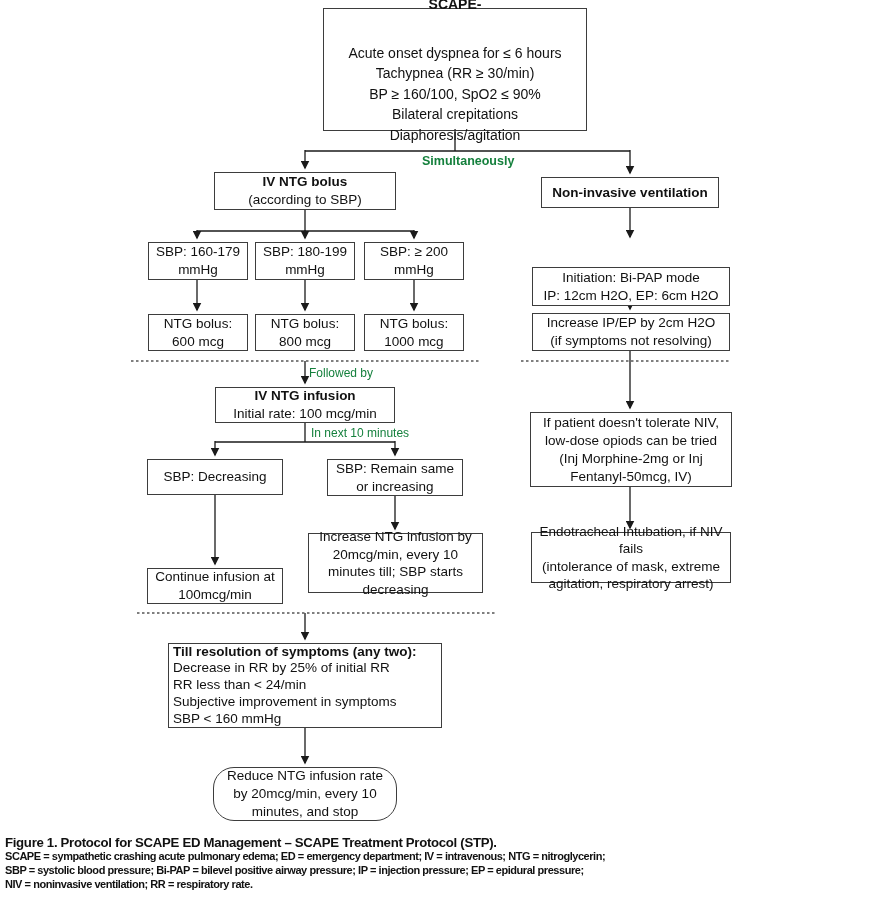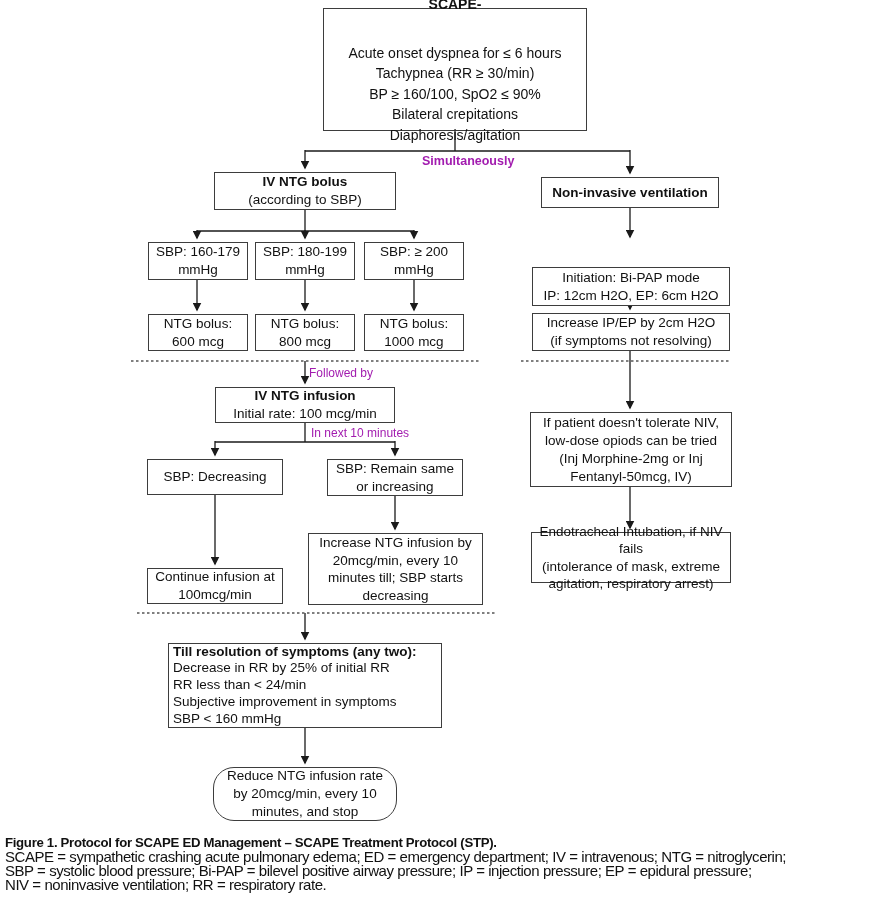--- a/index.html
+++ b/index.html
@@ -10,31 +10,31 @@
   .connectors { position:absolute; left:0; top:0; z-index:1; }
   .node {
     position:absolute; z-index:2; box-sizing:border-box;
     background:#ffffff; border:1.2px solid #3d3d3d;
     display:flex; flex-direction:column; align-items:center; justify-content:center;
     text-align:center; font-size:13.5px; line-height:18px; color:#111;
   }
   .pre { white-space:pre-line; }
   .bold { font-weight:700; }
   .node .sub { font-weight:400; }
-  .flow-label { position:absolute; z-index:3; font-size:12px; color:#a21caf; white-space:nowrap; }
+  .flow-label { position:absolute; z-index:3; font-size:12px; color:#15803d; white-space:nowrap; }
   .caption {
     position:absolute; left:5px; right:6px; top:836px; z-index:2;
     text-align:left;
   }
   .cap-title {
     font-weight:700; font-size:13.2px; letter-spacing:-0.3px; line-height:14px;
     white-space:nowrap;
   }
   .cap-abbr {
-    font-weight:400; font-size:15px; letter-spacing:-0.45px; line-height:13.8px;
+    font-weight:700; font-size:11px; letter-spacing:-0.45px; line-height:13.8px;
     white-space:pre-line;
   }
 </style>
 </head>
 <body>
 
 <div class="stage">
 
   <svg class="connectors" width="874" height="835" viewBox="0 0 874 835">
     <defs>
@@ -134,21 +134,21 @@
   <div class="flow-label" style="left:311px;top:426px;">In next 10 minutes</div>
 
   <div class="node" style="left:147px;top:459px;width:136px;height:36px;">SBP: Decreasing</div>
 
   <div class="node pre" style="left:327px;top:459px;width:136px;height:37px;">SBP: Remain same
 or increasing</div>
 
   <div class="node pre" style="left:147px;top:568px;width:136px;height:36px;">Continue infusion at
 100mcg/min</div>
 
-  <div class="node pre" style="left:308px;top:533px;width:175px;height:72px;line-height:17.5px;">Increase NTG infusion by
+  <div class="node pre" style="left:308px;top:533px;width:175px;height:60px;line-height:17.5px;">Increase NTG infusion by
 20mcg/min, every 10
 minutes till; SBP starts
 decreasing</div>
 
   <div class="node" style="left:168px;top:643px;width:274px;height:85px;align-items:flex-start;text-align:left;padding:2px 4px;line-height:16.8px;">
     <div class="bold">Till resolution of symptoms (any two):</div>
     <div class="pre">Decrease in RR by 25% of initial RR
 RR less than &lt; 24/min
 Subjective improvement in symptoms
 SBP &lt; 160 mmHg</div>

